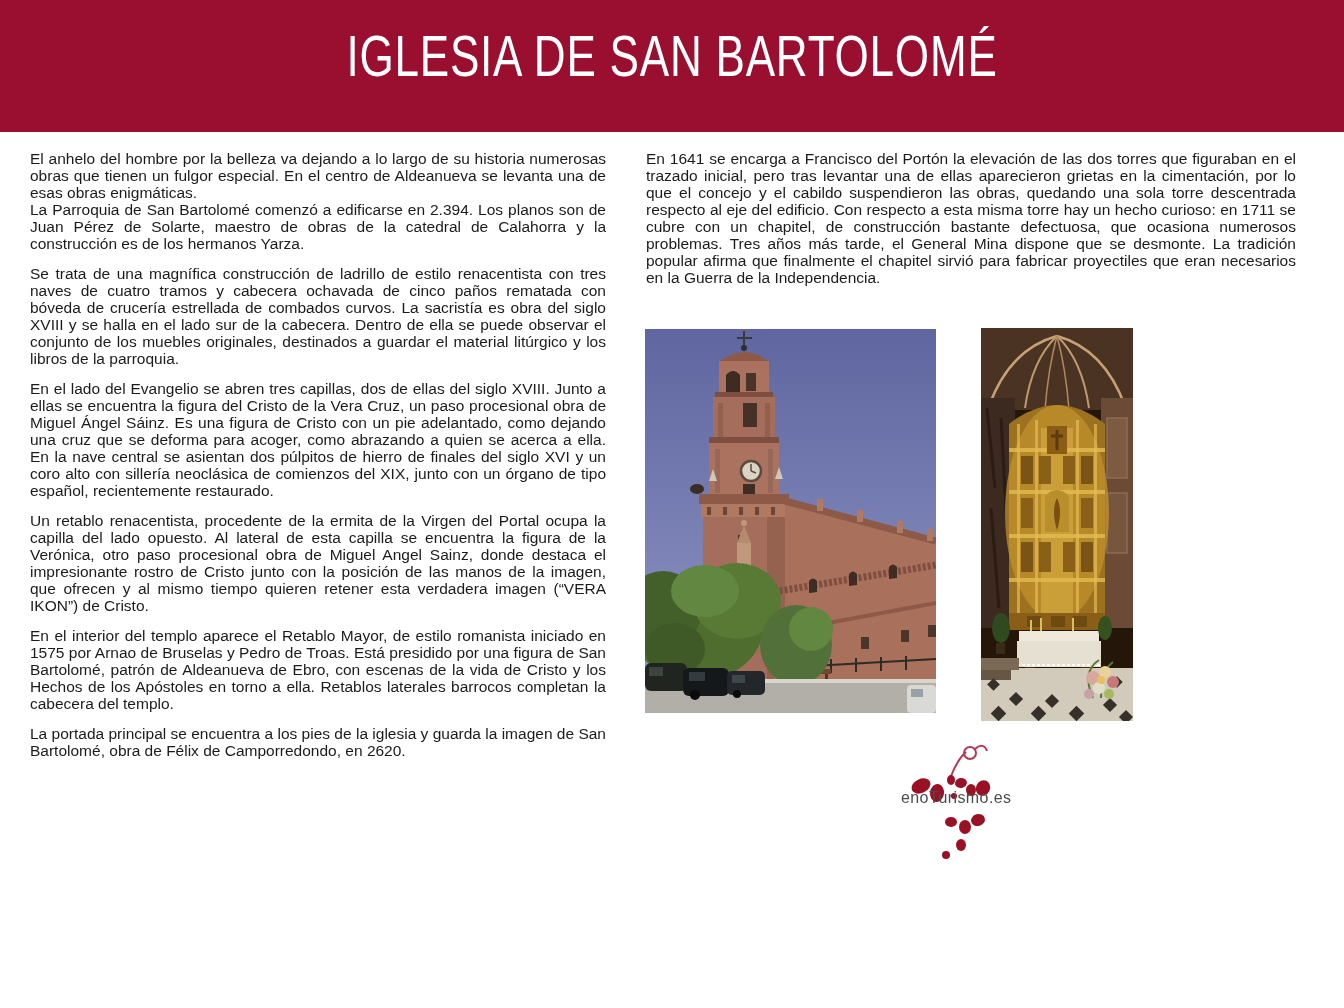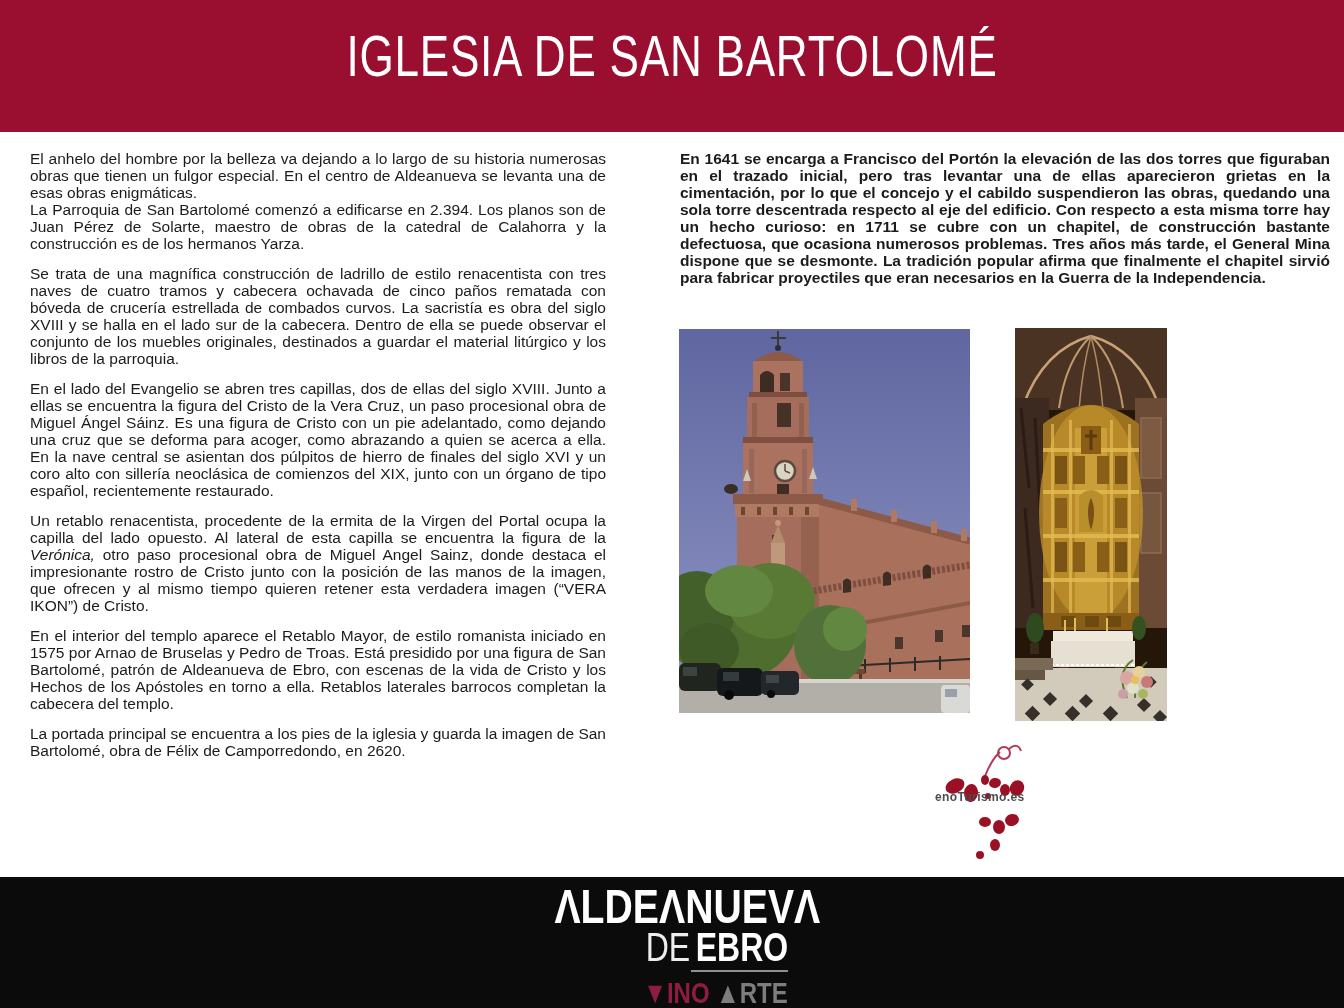--- a/index.html
+++ b/index.html
@@ -12,32 +12,32 @@
   .masthead h1{margin:0;position:absolute;top:22px;left:0;right:0;text-align:center;color:#ffffff;
                font-size:58px;font-weight:500;letter-spacing:1px;white-space:nowrap;
                transform:scaleX(0.76);transform-origin:center;}
 
   
   .col{position:absolute;top:150px;text-align:justify;color:var(--body-text,#1b1b1b);
        font-size:15.5px;line-height:17px;}
   .col p{margin:0 0 13px 0;}
   .col p.tight{margin-bottom:0;}
   .col-left{left:30px;width:576px;height:722px;overflow:hidden;}
-  .col-right{left:680px;width:650px;height:722px;font-weight:bold;}
-  .it{font-style:italic;}
+  .col-right{left:646px;width:650px;height:722px;}
+  .it{}
 
   
   .photo{position:absolute;display:block;}
   .photo-church{left:-1px;top:179px;}
   .photo-altar{left:335px;top:178px;}
 
   
   .enoturismo{position:absolute;left:255px;top:588px;width:132px;height:128px;}
   .enoturismo svg{position:absolute;left:0;top:0;}
-  .enoturismo .eno-label{position:absolute;left:0;top:51px;font-size:12px;letter-spacing:.4px;
+  .enoturismo .eno-label{position:absolute;left:0;top:51px;font-size:16px;letter-spacing:.4px;
                          color:var(--enoturismo-text,#4d4d4d);white-space:nowrap;}
   .grape{fill:var(--enoturismo-red,#9a1126);}
 
   
   .footer{position:absolute;left:0;top:877px;width:1344px;height:131px;background:var(--footer-bg,#0b0b0b);}
   .brand{position:absolute;right:556px;top:7px;width:300px;text-align:right;line-height:1;}
   .brand-line1{display:inline-block;transform:scaleX(.8);transform-origin:right center;
                color:#ffffff;font-weight:700;font-size:49px;line-height:44px;white-space:nowrap;}
   .brand-line2{margin-top:2px;}
   .brand-line2 .inner{display:inline-block;transform:scaleX(.8);transform-origin:right center;
@@ -287,28 +287,14 @@
           <ellipse cx="64" cy="89" rx="6" ry="7"></ellipse>
           <ellipse cx="77" cy="82" rx="7" ry="6" transform="rotate(-15 77 82)"></ellipse>
           <ellipse cx="60" cy="107" rx="5" ry="6"></ellipse>
           <ellipse cx="45" cy="117" rx="4" ry="4"></ellipse>
         </g>
       </svg>
       <span class="eno-label">enoTurismo.es</span>
     </div>
   </section>
 
-  <footer class="footer">
-    <div class="brand">
-      <div>
-        <span class="brand-line1">ΛLDEΛNUEVΛ</span>
-      </div>
-      <div class="brand-line2">
-        <span class="inner"><span class="brand-de">DE</span><span class="brand-ebro">EBRO</span></span>
-      </div>
-      <div class="brand-rule"></div>
-      <div>
-        <span class="brand-line3"><span class="brand-vino">▼INO</span><span class="brand-arte">▲RTE</span></span>
-      </div>
-    </div>
-  </footer>
 
 </div>
 
 </body></html>

